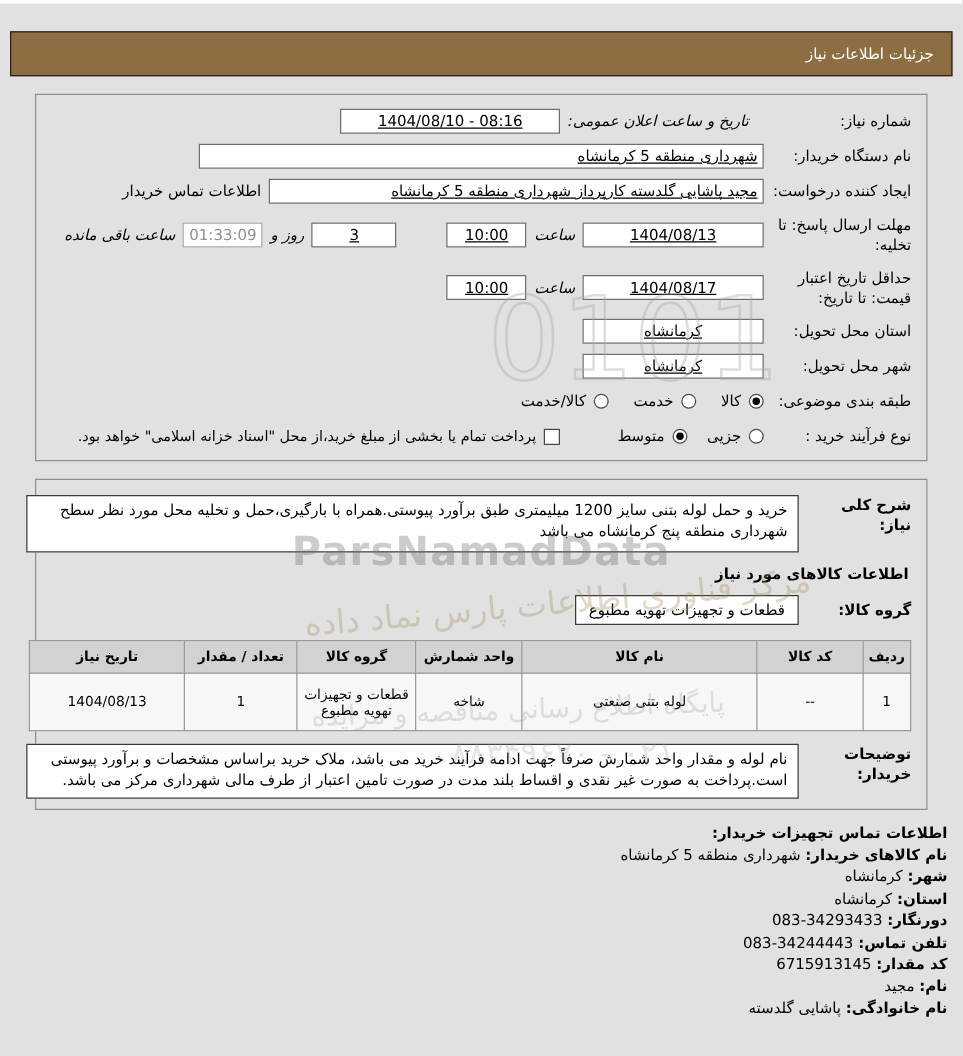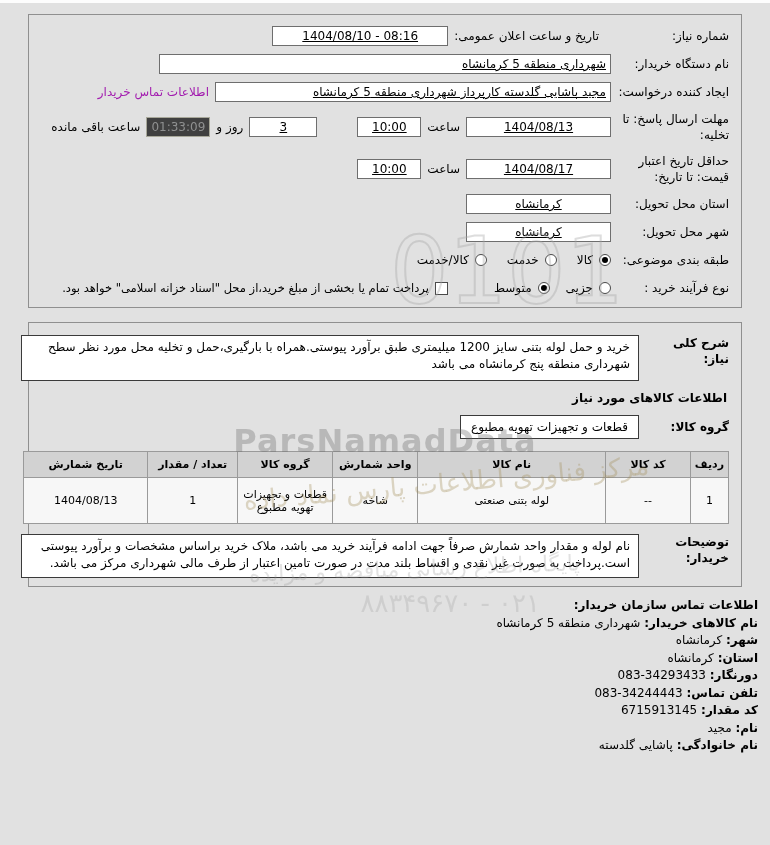--- a/index.html
+++ b/index.html
@@ -30,30 +30,30 @@
     background:#8d6e42; border:1px solid #2a2118; color:#fff;
     padding:0 14px; font-size:12px;
   }
 
   .groupbox {
     margin:14px 28px 0 28px; border:1px solid #8f8f8f;
     padding:10px 12px 6px 10px; position:relative; background:transparent;
   }
   .row { display:flex; align-items:center; gap:6px; margin-bottom:6px; min-height:22px; }
   .lbl { width:112px; flex:none; line-height:1.35; }
-  .lbl2 { flex:none; }
+  .lbl2 { flex:none;font-style:italic; }
   .inp {
     background:#fff; border:1px solid #6e6e6e; height:20px; line-height:18px;
     padding:0 4px; overflow:hidden; white-space:nowrap; flex:none;text-decoration:underline;
   }
   .ctr { text-align:center; }
   .ltr { direction:ltr; }
-  .link { color:#a21caf; cursor:pointer; flex:none; }
+  .link { color:#000000; cursor:pointer; flex:none; }
   .count {
-    background:#404040; border:1px solid #a8a89a; color:#8f9090;
+    background:#ffffff; border:1px solid #a8a89a; color:#8f9090;
     height:20px; line-height:18px; width:64px; text-align:center; flex:none;
   }
   .radio { width:12px; height:12px; border:1px solid #4a4a4a; border-radius:50%;
            background:#fff; flex:none; position:relative; }
   .radio.on::after { content:""; position:absolute; top:2px; left:2px; right:2px; bottom:2px;
                      background:#000; border-radius:50%; }
   .chk { width:13px; height:13px; border:1px solid #4a4a4a; background:#fff; flex:none; }
 
   .b { font-weight:bold; }
   .descbox {
@@ -81,20 +81,23 @@
 <body>
 
 <div class="wm wm-digits">0101</div>
 <div class="wm wm-brand">ParsNamadData</div>
 <div class="wm wm-fa">مرکز فناوری اطلاعات پارس نماد داده</div>
 <div class="wm wm-slogan">پایگاه اطلاع رسانی مناقصه و مزایده</div>
 <div class="wm wm-phone">۸۸۳۴۹۶۷۰ - ۰۲۱</div>
 
 <div class="layer">
 
+  <div class="titlebar">
+    <span>جزئیات اطلاعات نیاز</span>
+  </div>
 
   <div class="groupbox">
 
     <div class="row">
       <span class="lbl">شماره نیاز:</span>
       <span class="lbl2" style="margin-right:12px">تاریخ و ساعت اعلان عمومی:</span>
       <span class="inp ctr ltr" style="width:176px">1404/08/10 - 08:16</span>
     </div>
 
     <div class="row">
@@ -173,21 +176,21 @@
 
     <table class="goods">
       <thead>
         <tr>
           <th class="col-row">ردیف</th>
           <th class="col-code">کد کالا</th>
           <th class="col-name">نام کالا</th>
           <th class="col-unit">واحد شمارش</th>
           <th class="col-grp">گروه کالا</th>
           <th class="col-qty">تعداد / مقدار</th>
-          <th class="col-date">تاریخ شمارش</th>
+          <th class="col-date">تاریخ نیاز</th>
         </tr>
       </thead>
       <tbody>
         <tr>
           <td>1</td>
           <td>--</td>
           <td>لوله بتنی صنعتی</td>
           <td>شاخه</td>
           <td>قطعات و تجهیزات تهویه مطبوع</td>
           <td class="ltr">1</td>
@@ -196,21 +199,21 @@
       </tbody>
     </table>
 
     <div class="row" style="align-items:flex-start;margin-bottom:2px">
       <span class="lbl b" style="width:84px">توضیحات خریدار:</span>
       <span class="descbox notesbox">نام لوله و مقدار واحد شمارش صرفاً جهت ادامه فرآیند خرید می باشد، ملاک خرید براساس مشخصات و برآورد پیوستی است.پرداخت به صورت غیر نقدی و اقساط بلند مدت در صورت تامین اعتبار از طرف مالی شهرداری مرکز می باشد.</span>
     </div>
   </div>
 
   <div class="contact">
-    <div class="line b">اطلاعات تماس سازمان خریدار:</div>
+    <div class="line b">اطلاعات تماس تجهیزات خریدار:</div>
     <div class="line"><span class="b">نام کالاهای خریدار:</span> <span>شهرداری منطقه 5 کرمانشاه</span></div>
     <div class="line"><span class="b">شهر:</span> <span>کرمانشاه</span></div>
     <div class="line"><span class="b">استان:</span> <span>کرمانشاه</span></div>
     <div class="line"><span class="b">دورنگار:</span> <span>34293433-083</span></div>
     <div class="line"><span class="b">تلفن تماس:</span> <span>34244443-083</span></div>
     <div class="line"><span class="b">کد مقدار:</span> <span>6715913145</span></div>
     <div class="line"><span class="b">نام:</span> <span>مجید</span></div>
     <div class="line"><span class="b">نام خانوادگی:</span> <span>پاشایی گلدسته</span></div>
 
   </div>

